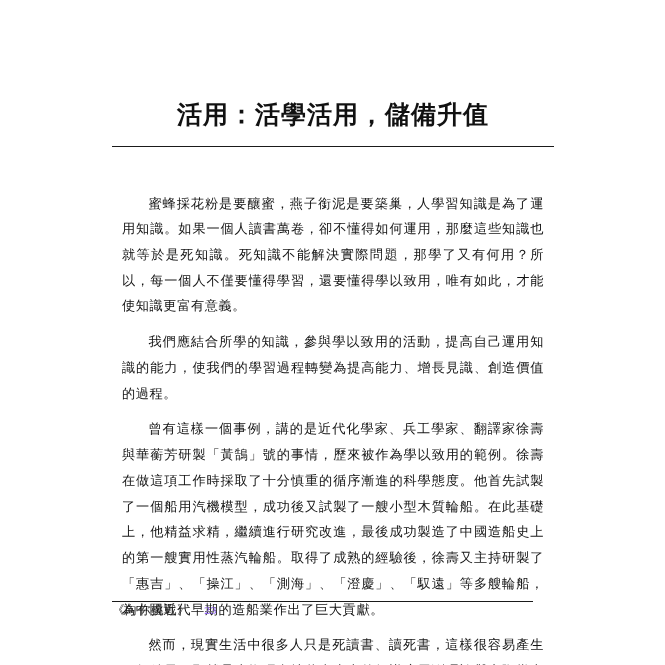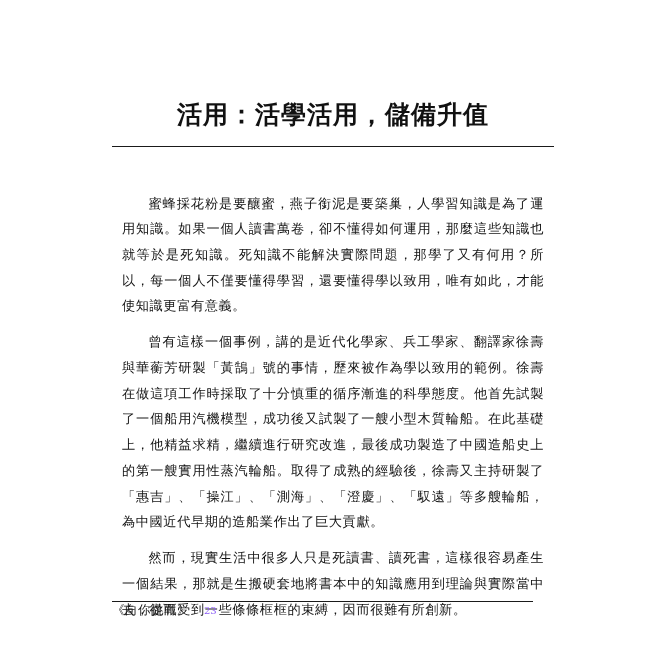--- a/index.html
+++ b/index.html
@@ -92,20 +92,21 @@
 <div class="page">
 
   <div class="content">
 
     <h1 class="chapter-title">活用：活學活用，儲備升值</h1>
 
     <div class="title-rule"></div>
 
     <div class="body-text">
       <p class="para">蜜蜂採花粉是要釀蜜，燕子銜泥是要築巢，人學習知識是為了運用知識。如果一個人讀書萬卷，卻不懂得如何運用，那麼這些知識也就等於是死知識。死知識不能解決實際問題，那學了又有何用？所以，每一個人不僅要懂得學習，還要懂得學以致用，唯有如此，才能使知識更富有意義。</p>
+      <p class="para">我們應結合所學的知識，參與學以致用的活動，提高自己運用知識的能力，使我們的學習過程轉變為提高能力、增長見識、創造價值的過程。</p>
       <p class="para">曾有這樣一個事例，講的是近代化學家、兵工學家、翻譯家徐壽與華蘅芳研製「黃鵠」號的事情，歷來被作為學以致用的範例。徐壽在做這項工作時採取了十分慎重的循序漸進的科學態度。他首先試製了一個船用汽機模型，成功後又試製了一艘小型木質輪船。在此基礎上，他精益求精，繼續進行研究改進，最後成功製造了中國造船史上的第一艘實用性蒸汽輪船。取得了成熟的經驗後，徐壽又主持研製了「惠吉」、「操江」、「測海」、「澄慶」、「馭遠」等多艘輪船，為中國近代早期的造船業作出了巨大貢獻。</p>
       <p class="para">然而，現實生活中很多人只是死讀書、讀死書，這樣很容易產生一個結果，那就是生搬硬套地將書本中的知識應用到理論與實際當中去，從而受到一些條條框框的束縛，因而很難有所創新。</p>
     </div>
 
   </div>
 
   <div class="footer">
     <div class="footer-rule"></div>
     <div class="footer-row">
       <span class="footer-booktitle">《向你挑戰》</span>

